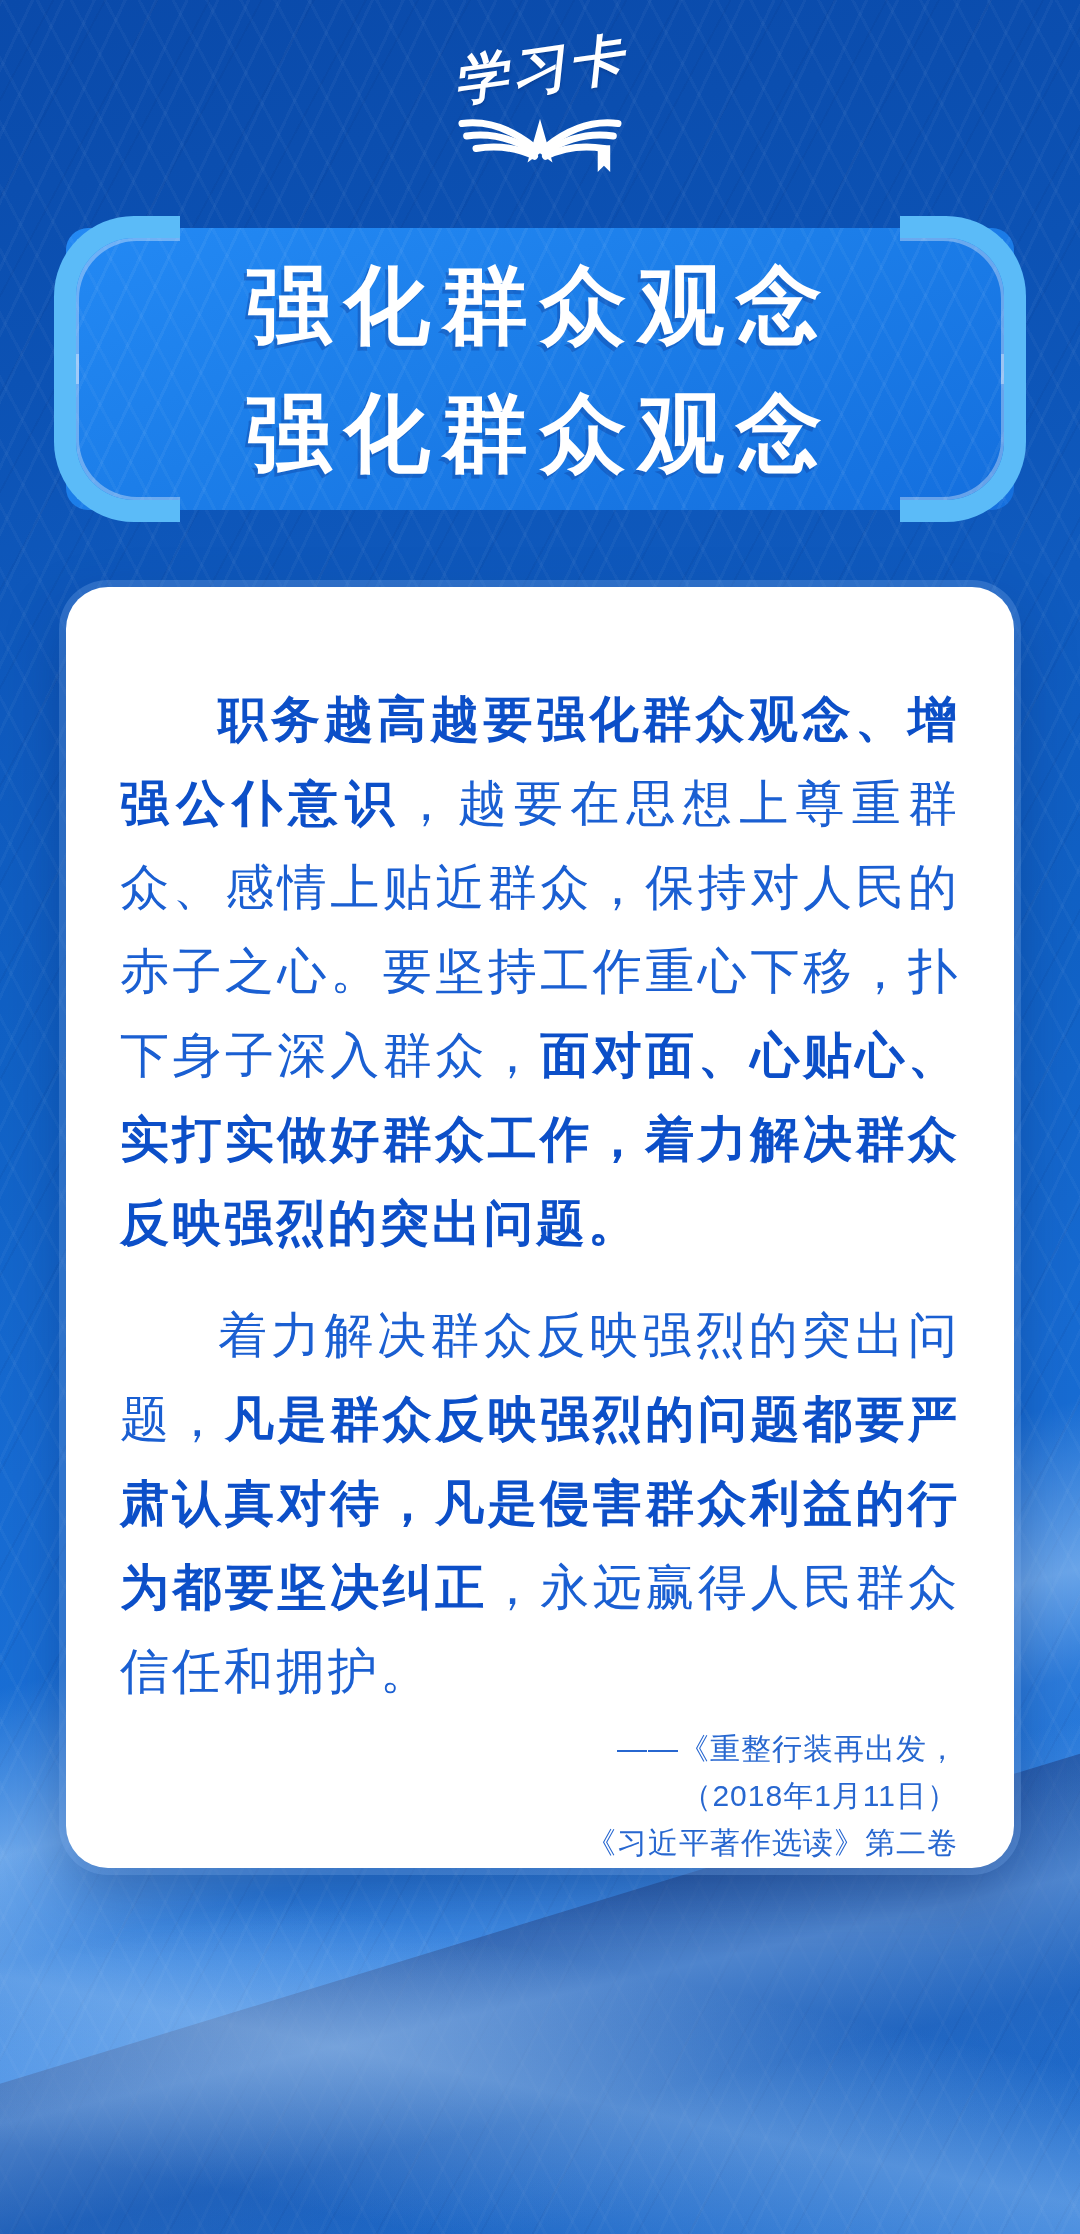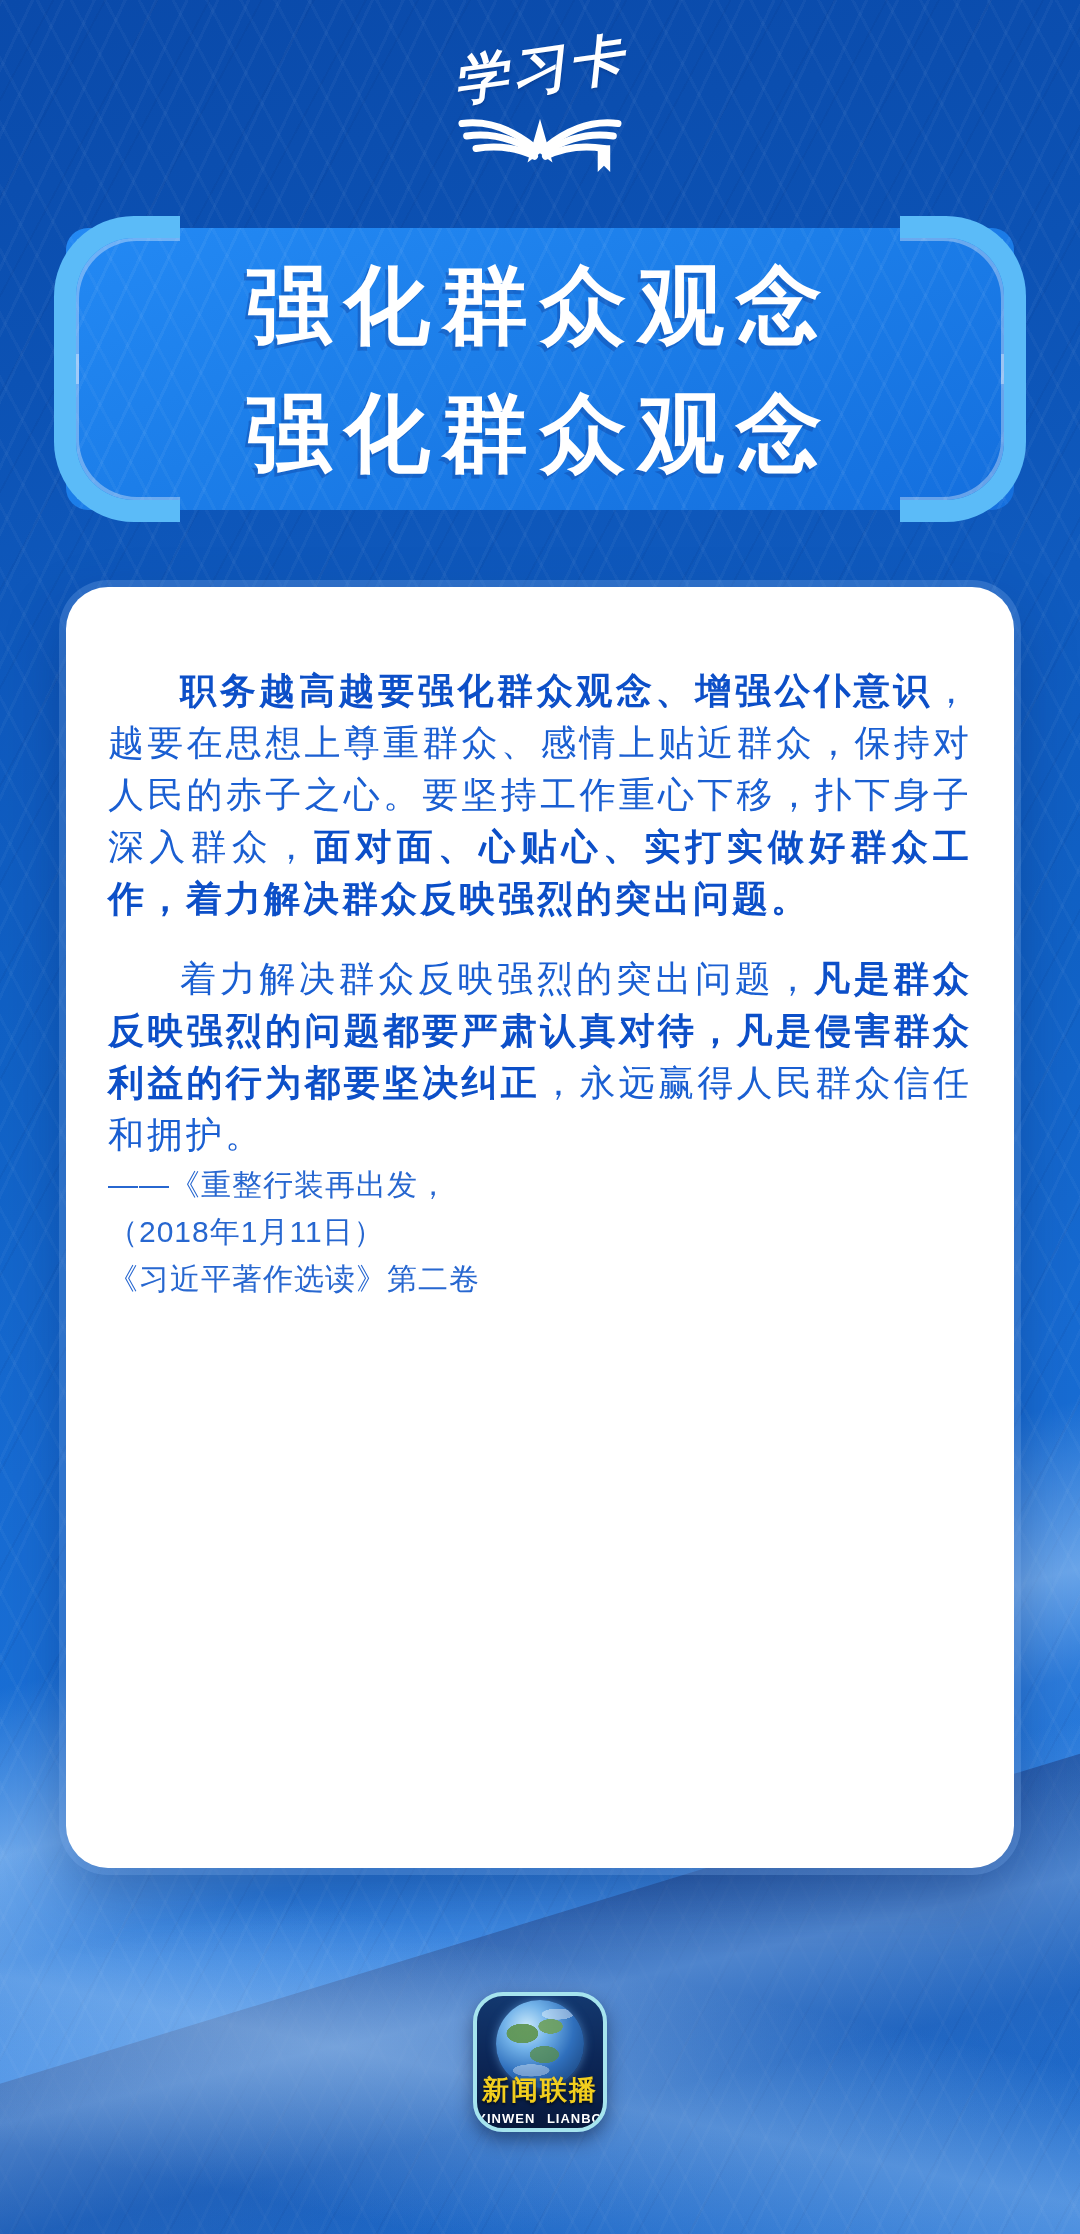--- a/index.html
+++ b/index.html
@@ -45,25 +45,25 @@
     box-shadow:inset -3px 3px 0 rgba(255,255,255,.35);}
   .bk-bl{bottom:-12px;left:-12px;border-left-width:22px;border-bottom-width:22px;border-bottom-left-radius:80px;
     box-shadow:inset 3px -3px 0 rgba(255,255,255,.35);}
   .bk-br{bottom:-12px;right:-12px;border-right-width:22px;border-bottom-width:22px;border-bottom-right-radius:80px;
     box-shadow:inset -3px -3px 0 rgba(255,255,255,.35);}
 
   
   .card{position:absolute;top:587px;left:66px;width:948px;height:1281px;background:#fff;border-radius:42px;z-index:2;
     box-sizing:border-box;padding:78px 42px 0;
     box-shadow:0 0 0 7px rgba(125,175,240,.28),0 26px 60px rgba(4,30,90,.35);}
-  .para{margin:0;color:#1A5FD2;font-size:36px;line-height:52px;letter-spacing:3px;
+  .para{margin:12px;color:#1A5FD2;font-size:49px;line-height:84px;letter-spacing:3px;
     text-indent:2em;text-align:justify;}
   .para b{color:#0C4FC8;}
   .para.second{margin-top:28px;}
-  .attribution{color:#2767D0;font-size:30px;line-height:47px;
+  .attribution{text-align:right;color:#2767D0;font-size:30px;line-height:47px;
     letter-spacing:1px;padding-right:14px;}
 
   
   .app-icon{position:absolute;top:1992px;left:50%;transform:translateX(-50%);width:134px;height:140px;
     border-radius:30px;border:4px solid #A6E4EE;box-sizing:border-box;z-index:2;overflow:hidden;
     background:linear-gradient(180deg,#13386F 0%,#0C2656 50%,#07183C 100%);
     display:flex;flex-direction:column;align-items:center;
     box-shadow:0 8px 18px rgba(0,10,40,.45);}
   .earth{position:relative;width:88px;height:88px;margin-top:4px;border-radius:50%;overflow:hidden;flex:0 0 auto;
     background:radial-gradient(circle at 35% 30%,#C9E8FA 0%,#74B4EA 26%,#2F6FBC 56%,#133668 100%);
@@ -121,18 +121,13 @@
   <main class="card">
     <p class="para"><b>职务越高越要强化群众观念、增强公仆意识</b><span>，越要在思想上尊重群众、感情上贴近群众，保持对人民的赤子之心。要坚持工作重心下移，扑下身子深入群众，</span><b>面对面、心贴心、实打实做好群众工作，着力解决群众反映强烈的突出问题。</b></p>
     <p class="para second"><span>着力解决群众反映强烈的突出问题，</span><b>凡是群众反映强烈的问题都要严肃认真对待，凡是侵害群众利益的行为都要坚决纠正</b><span>，永远赢得人民群众信任和拥护。</span></p>
     <div class="attribution">
       <div>——《重整行装再出发，</div>
       <div>（2018年1月11日）</div>
       <div>《习近平著作选读》第二卷</div>
     </div>
   </main>
 
-  <footer class="app-icon">
-    <div class="earth"></div>
-    <div class="app-cn">新闻联播</div>
-    <div class="app-en">XINWEN LIANBO</div>
-  </footer>
 </div>
 
 </body></html>

